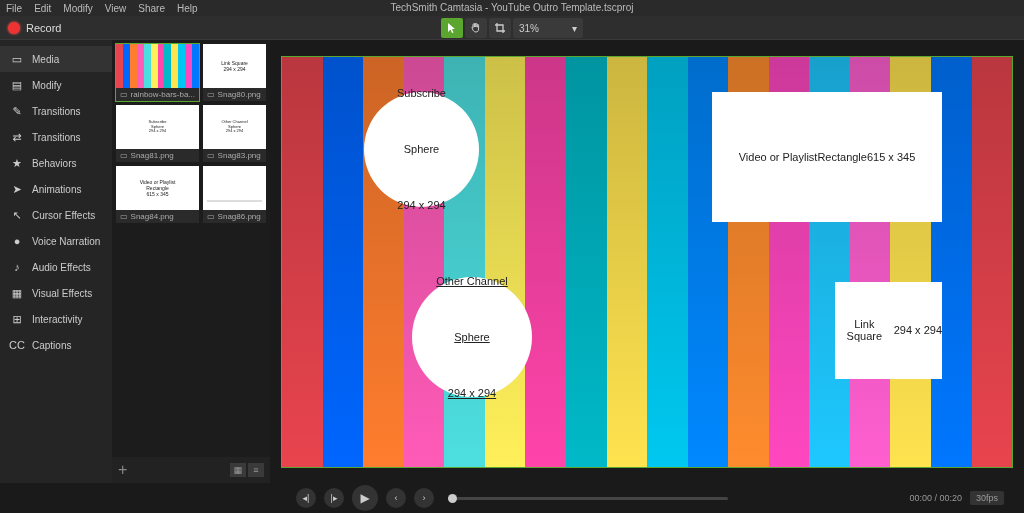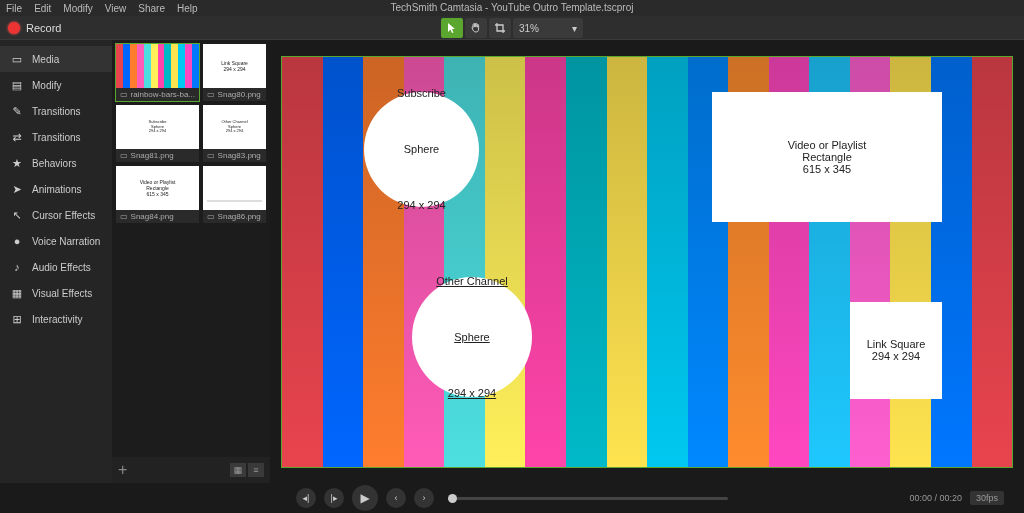--- a/index.html
+++ b/index.html
@@ -35,25 +35,25 @@
 .mbin-footer { height: 26px; background: #222; display: flex; align-items: center; justify-content: space-between; padding: 0 6px; }
 .plus { font-size: 16px; color: #888; cursor: pointer; }
 .viewtgl { display: flex; gap: 2px; }
 .vbtn { width: 16px; height: 14px; background: #3a3a3a; cursor: pointer; display: flex; align-items: center; justify-content: center; font-size: 9px; color: #999; }
 
 .canvas-area { flex: 1; background: #1a1a1a; display: flex; align-items: center; justify-content: center; padding: 10px; }
 .canvas { width: 730px; height: 410px; background: #000; position: relative; outline: 1px solid #5aa62e; overflow: hidden; }
 .stripes { position: absolute; inset: 0; display: flex; }
 .stripe { flex: 1; }
 .sphere { position: absolute; background: #fff; border-radius: 50%; display: flex; flex-direction: column; align-items: center; justify-content: center; font-size: 11px; color: #222; text-align: center; font-family: 'Segoe UI', Verdana, sans-serif; gap: 44px; }
-.rect { position: absolute; background: #fff; display: flex; flex-direction: column; align-items: center; justify-content: center; font-size: 11px; color: #222; text-align: center; font-family: 'Segoe UI', Verdana, sans-serif; }
+.rect { position: absolute; background: #fff; display: flex; flex-direction: row; align-items: center; justify-content: center; font-size: 11px; color: #222; text-align: center; font-family: 'Segoe UI', Verdana, sans-serif; }
 .subscribe { width: 115px; height: 115px; left: 82px; top: 35px; }
 .otherch { width: 120px; height: 120px; left: 130px; top: 220px; text-decoration: underline; }
 .videopl { width: 230px; height: 130px; right: 70px; top: 35px; }
-.linksq { width: 92px; height: 97px; right: 70px; top: 225px; margin-top: 20px; }
+.linksq { width: 107px; height: 97px; right: 70px; top: 225px; }
 
 .playbar { height: 30px; background: #1a1a1a; display: flex; align-items: center; justify-content: center; gap: 8px; padding: 0 20px; position: relative; }
 .pbtn { width: 20px; height: 20px; border-radius: 50%; background: #333; display: flex; align-items: center; justify-content: center; color: #ccc; cursor: pointer; font-size: 9px; }
 .pbtn.play { width: 26px; height: 26px; font-size: 12px; }
 .scrubber { width: 280px; height: 3px; background: #444; border-radius: 2px; position: relative; margin-left: 6px; }
 .scrubber::before { content: ''; position: absolute; left: 0; top: -3px; width: 9px; height: 9px; background: #ccc; border-radius: 50%; }
 .timecode { position: absolute; right: 20px; display: flex; gap: 8px; font-size: 9px; color: #999; align-items: center; }
 .fps { background: #333; padding: 2px 6px; border-radius: 2px; }
 
 .rainbow-thumb { display: flex; height: 100%; }
@@ -142,20 +142,24 @@
         <span class="sicon">♪</span>
         <span>Audio Effects</span>
       </div>
     <div class="sitem">
         <span class="sicon">▦</span>
         <span>Visual Effects</span>
       </div>
     <div class="sitem">
         <span class="sicon">⊞</span>
         <span>Interactivity</span>
+      </div>
+    <div class="sitem">
+        <span class="sicon">CC</span>
+        <span>Captions</span>
       </div>
   </div>
 
   <div class="mediabin">
     <div class="mbin-grid">
       <div class="mthumb sel">
         <div class="timg">
           <div class="rainbow-thumb">
             <div style="background:#e8444e"></div>
               <div style="background:#0066ff"></div>

